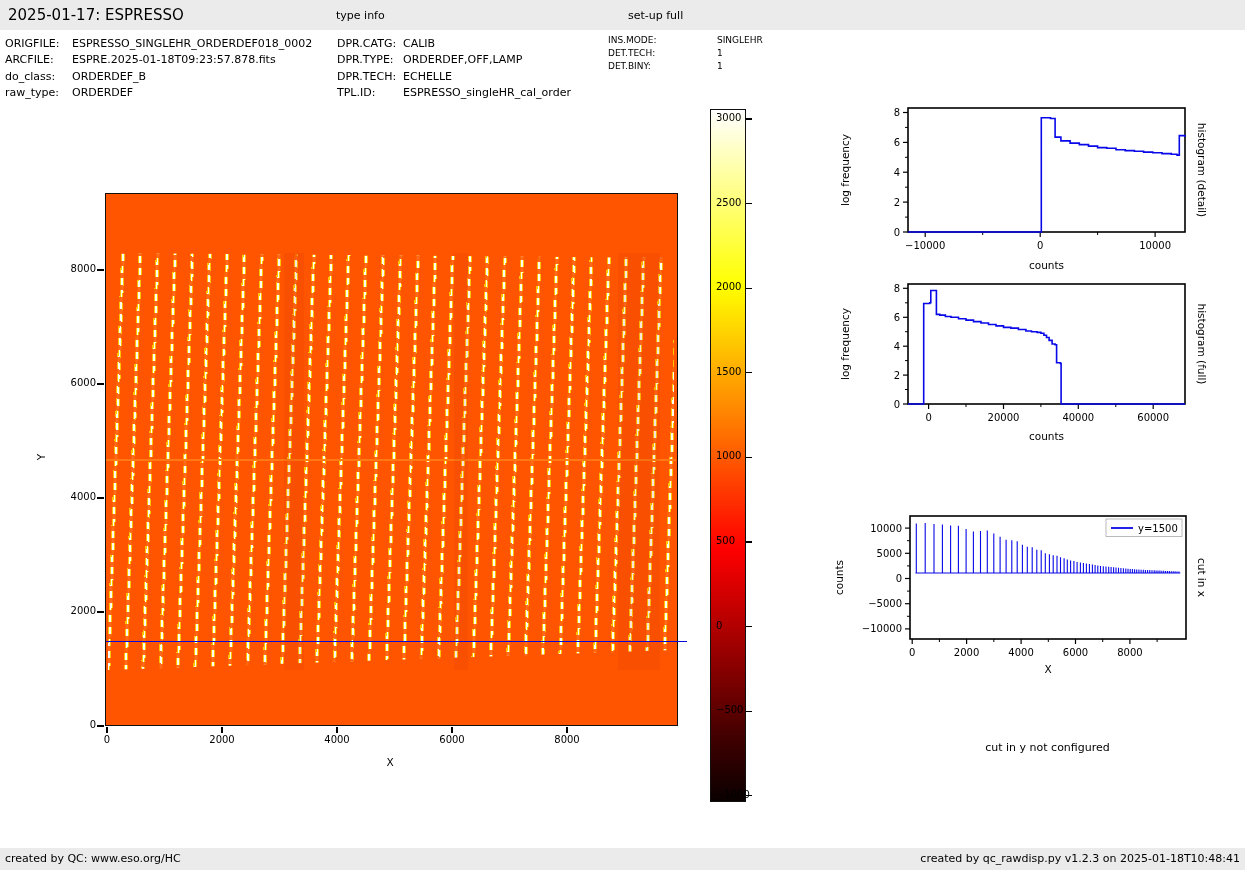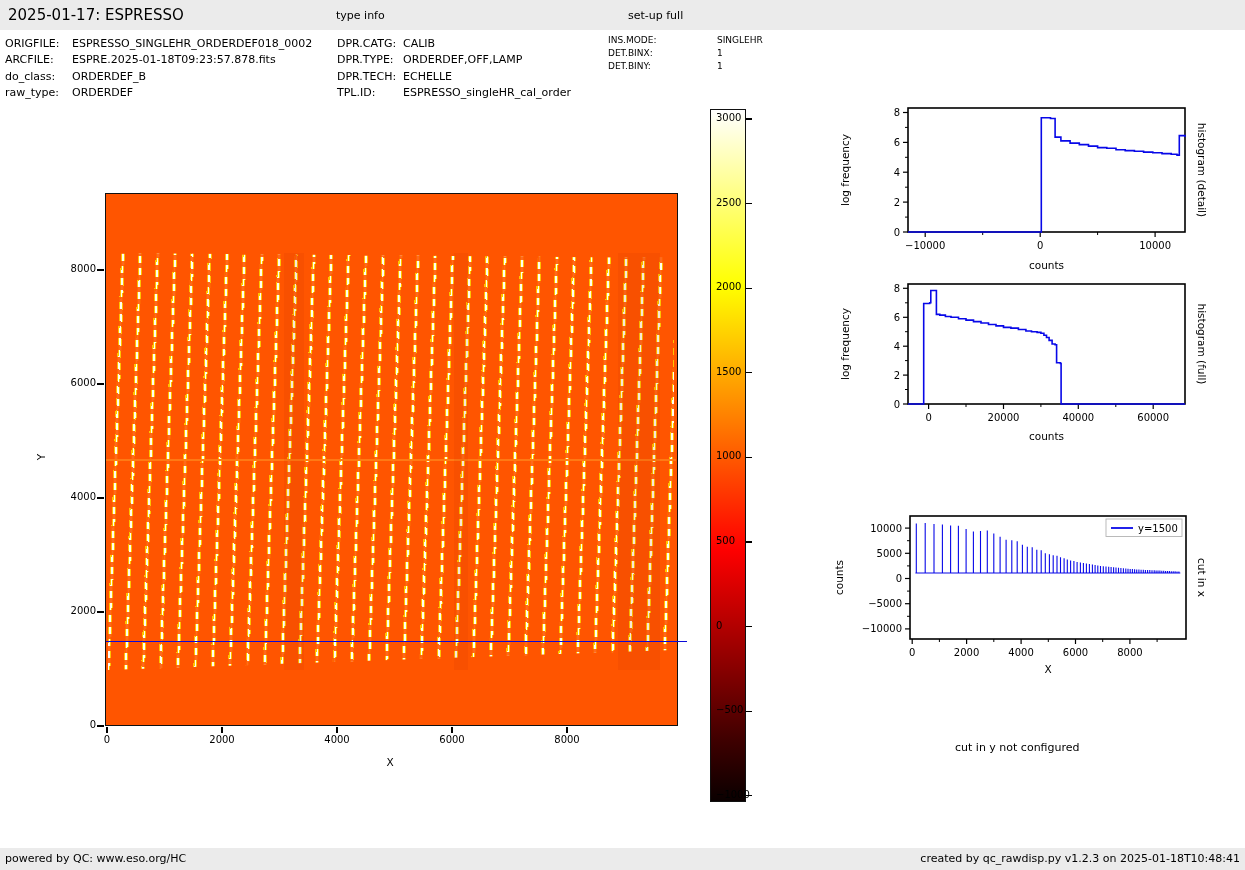--- a/index.html
+++ b/index.html
@@ -50,21 +50,21 @@
 
   
   #colorbar{position:absolute;left:710px;top:109px;width:36px;height:693px;
     border:1.2px solid #111;box-sizing:border-box;
     background:linear-gradient(to top,#0a0000 0%,#400000 9%,#870000 19%,#ff0000 36.5%,
       #ff8000 55.5%,#ffff00 74.6%,#ffff68 85%,#ffffff 100%)}
   .cbtm{left:746px;width:6px;height:1.2px}
   .cbtick-label{position:absolute;left:716px;font-size:10px}
 
   
-  #cut-y-note{position:absolute;left:955px;top:741px;width:185px;text-align:left;font-size:11px}
+  #cut-y-note{position:absolute;left:955px;top:741px;width:185px;text-align:center;font-size:11px}
   .footer-left{position:absolute;left:5px;top:852px;font-size:11px}
   .footer-right{position:absolute;right:5px;top:852px;font-size:11px;text-align:left}
   #charts-svg{position:absolute;left:0;top:0;pointer-events:none}
   #charts-svg text{font-family:"DejaVu Sans","Liberation Sans",sans-serif;fill:#000}
 </style>
 </head>
 <body>
 
 <div class="page">
 
@@ -80,21 +80,21 @@
     <div class="mrow"><span class="mlab">raw_type:</span><span class="mval">ORDERDEF</span></div>
   </div>
   <div class="meta" id="meta-type">
     <div class="mrow"><span class="mlab">DPR.CATG:</span><span class="mval">CALIB</span></div>
     <div class="mrow"><span class="mlab">DPR.TYPE:</span><span class="mval">ORDERDEF,OFF,LAMP</span></div>
     <div class="mrow"><span class="mlab">DPR.TECH:</span><span class="mval">ECHELLE</span></div>
     <div class="mrow"><span class="mlab">TPL.ID:</span><span class="mval">ESPRESSO_singleHR_cal_order</span></div>
   </div>
   <div class="meta" id="meta-setup">
     <div class="mrow"><span class="mlab">INS.MODE:</span><span class="mval">SINGLEHR</span></div>
-    <div class="mrow"><span class="mlab">DET.BINX:</span><span class="mval">1</span></div>
+    <div class="mrow"><span class="mlab">DET.TECH:</span><span class="mval">1</span></div>
     <div class="mrow"><span class="mlab">DET.BINY:</span><span class="mval">1</span></div>
   </div>
 
   <div class="main-plot">
     <div class="stripes"></div>
     <div class="midline"></div>
     <div class="darkband" id="band1"></div>
     <div class="darkband" id="band2"></div>
     <div class="darkband" id="band3"></div>
     <div class="cutline"></div>
@@ -245,16 +245,16 @@
           <rect x="1106" y="519" width="76" height="17.5" fill="#fff" stroke="#b3b3b3" stroke-width="0.9"></rect>
           <line x1="1111" y1="528" x2="1133" y2="528" stroke="#0808e8" stroke-width="1.8"></line>
           <text x="1138" y="531.5" font-size="10">y=1500</text>
         </g>
       </g>
     </svg>
 
   <div id="cut-y-note">cut in y not configured</div>
 
   <div class="bar bottom-bar"></div>
-  <div class="footer-left">powered by QC: www.eso.org/HC</div>
+  <div class="footer-left">created by QC: www.eso.org/HC</div>
   <div class="footer-right">created by qc_rawdisp.py v1.2.3 on 2025-01-18T10:48:41</div>
 
 </div>
 
 </body></html>

